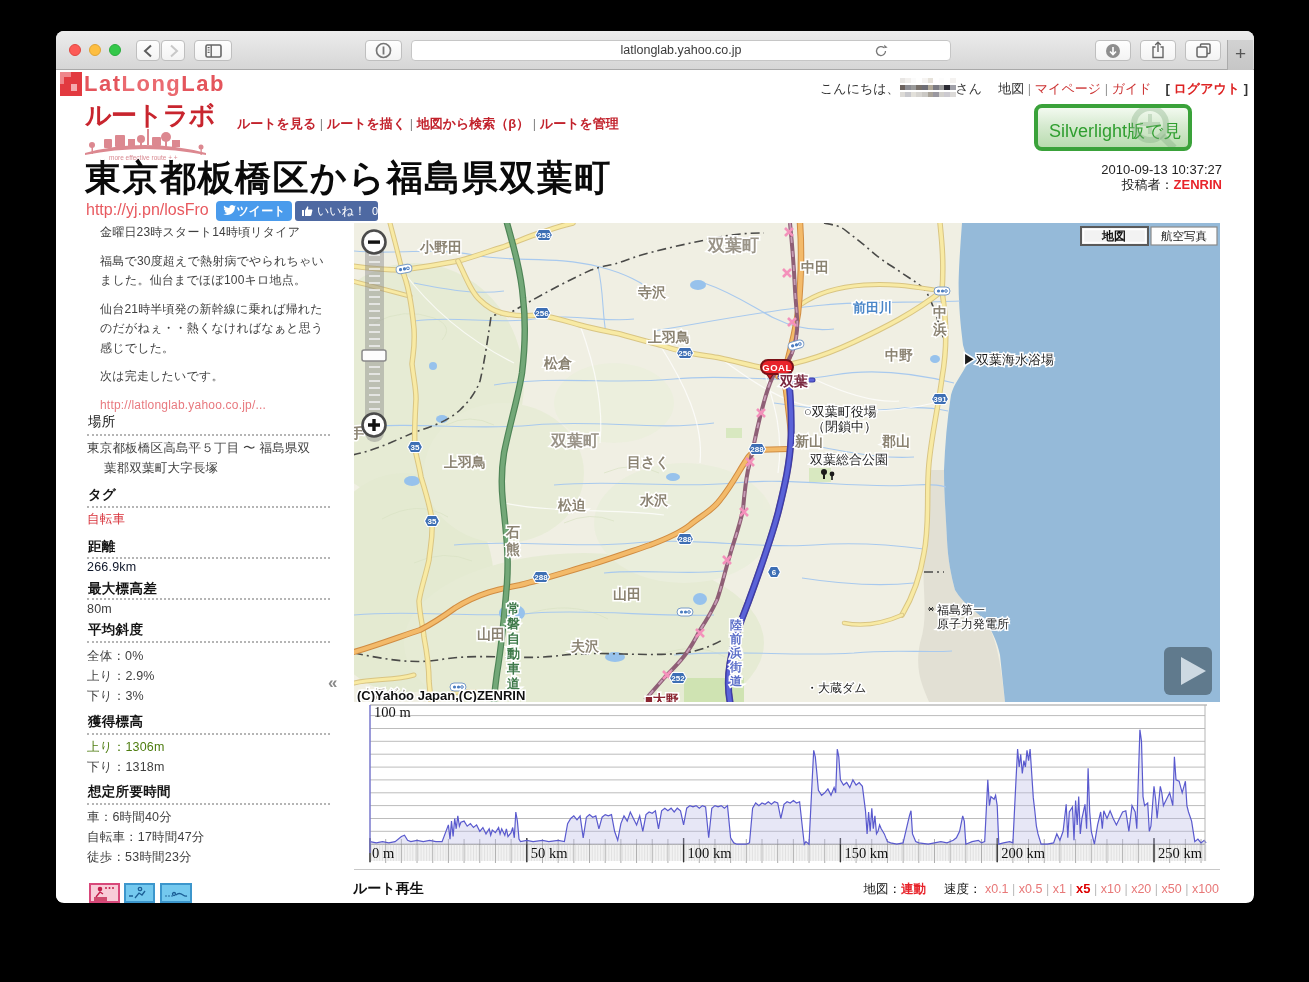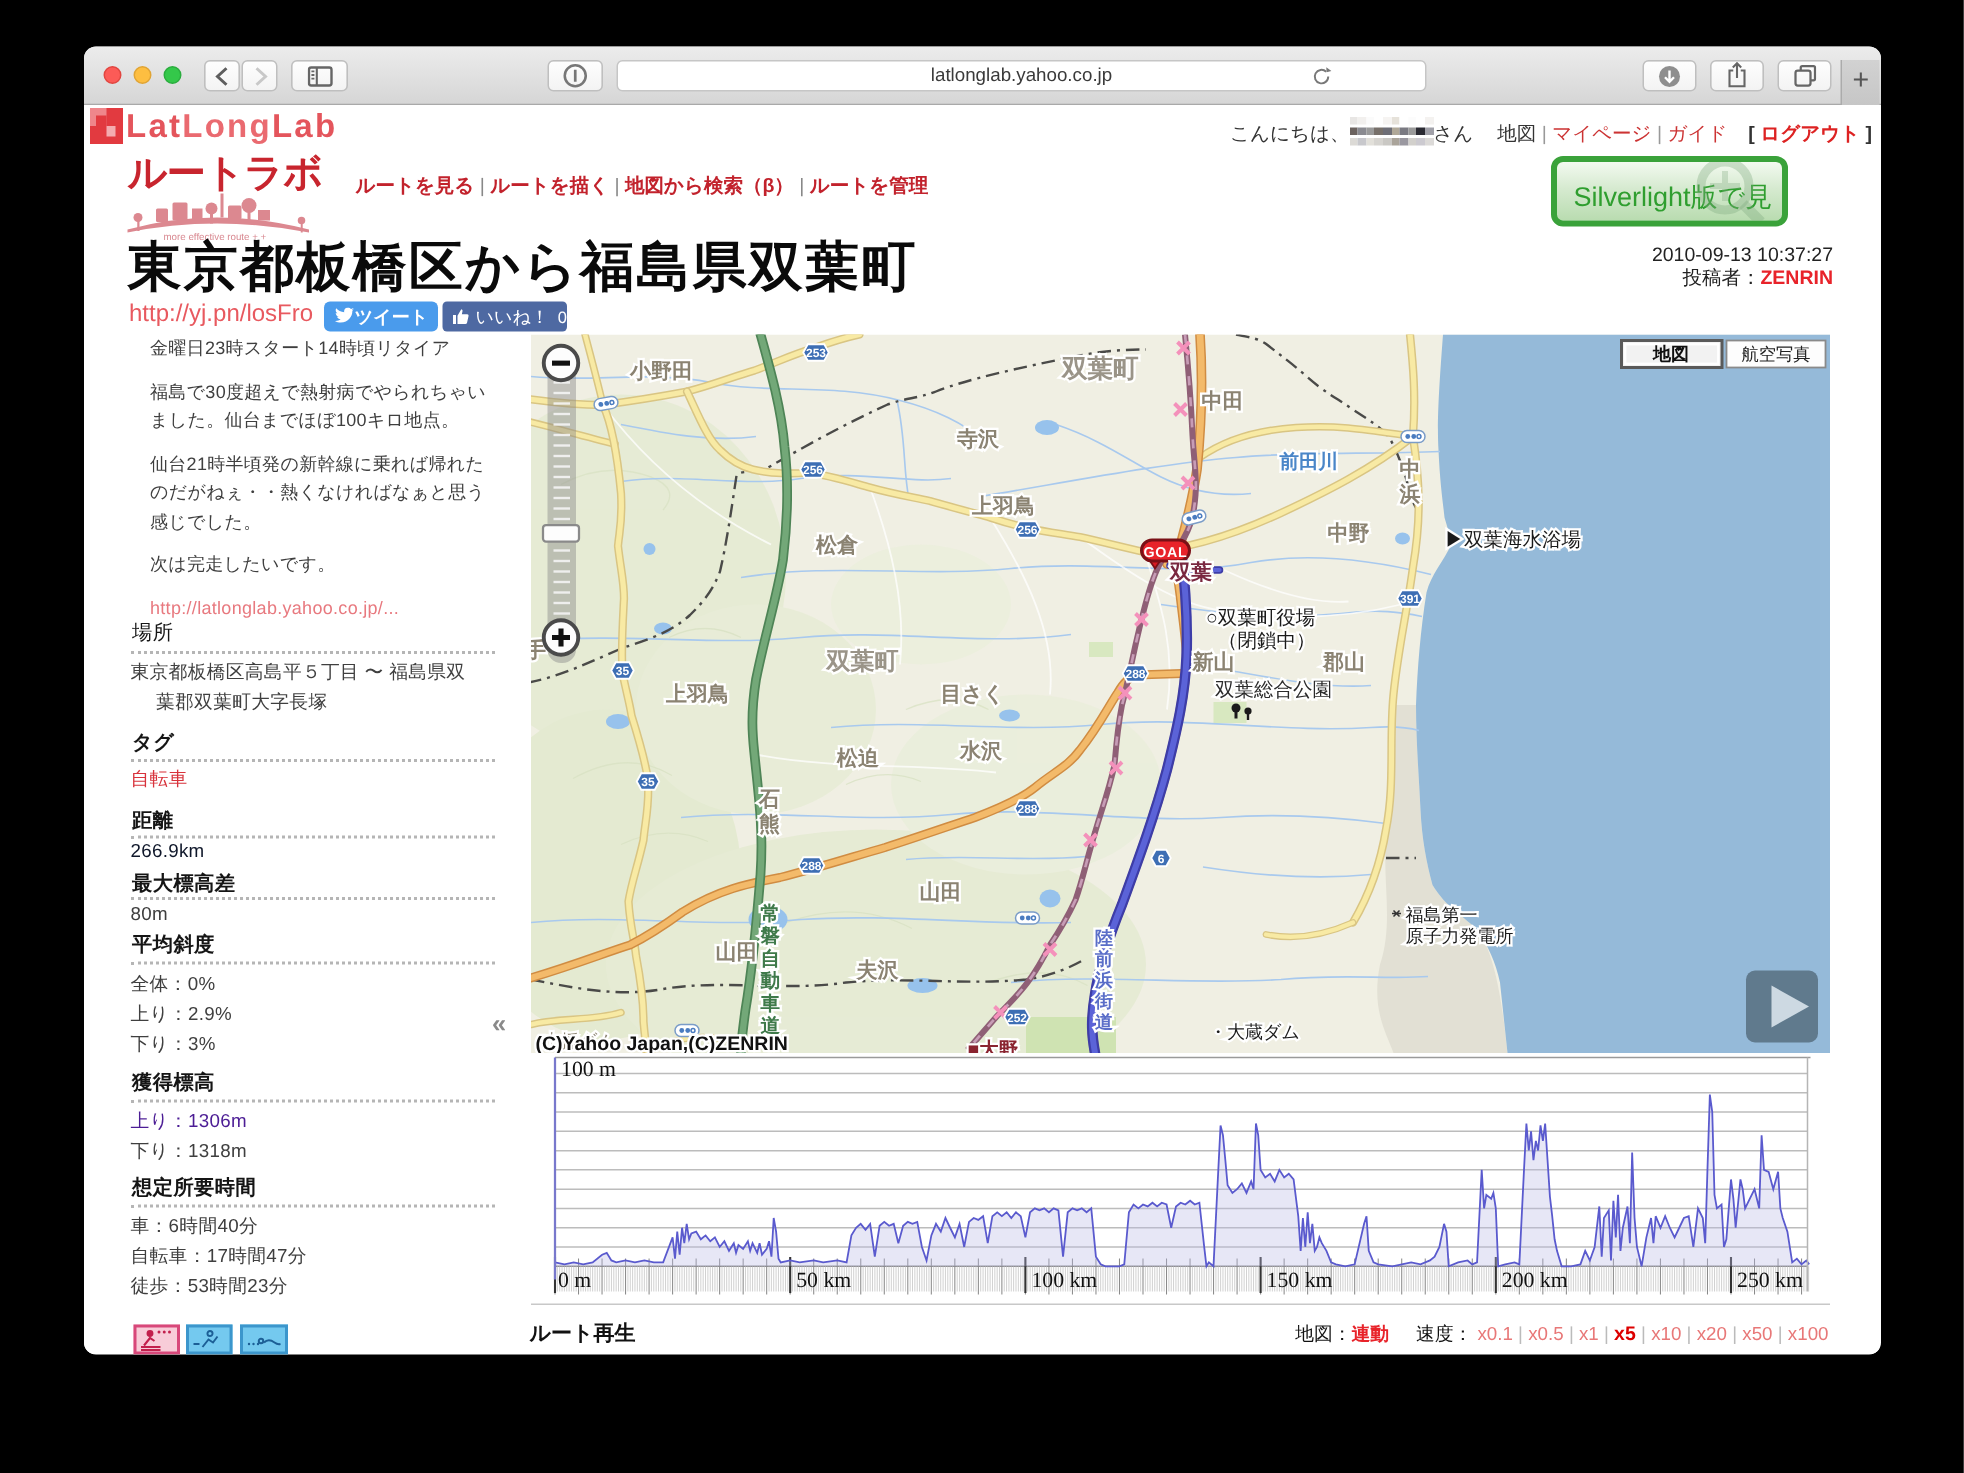--- a/index.html
+++ b/index.html
@@ -123,21 +123,21 @@
 <div class="a" style="left:32px;top:509px;font-size:13.5px;font-weight:bold;color:#151515;letter-spacing:0.3px">最大標高差</div>
 <div class="a" style="left:31px;top:527px;width:243px;border-top:2px dotted #b5b5b5"></div>
 <div class="a" style="left:31px;top:531px;font-size:12.5px;color:#3f3f3f;letter-spacing:0.2px;">80m</div>
 <div class="a" style="left:32px;top:550px;font-size:13.5px;font-weight:bold;color:#151515;letter-spacing:0.3px">平均斜度</div>
 <div class="a" style="left:31px;top:570px;width:243px;border-top:2px dotted #b5b5b5"></div>
 <div class="a" style="left:31px;top:577px;font-size:12.5px;color:#3f3f3f;letter-spacing:0.2px;">全体：0%</div>
 <div class="a" style="left:31px;top:597px;font-size:12.5px;color:#3f3f3f;letter-spacing:0.2px;">上り：2.9%</div>
 <div class="a" style="left:31px;top:617px;font-size:12.5px;color:#3f3f3f;letter-spacing:0.2px;">下り：3%</div>
 <div class="a" style="left:32px;top:642px;font-size:13.5px;font-weight:bold;color:#151515;letter-spacing:0.3px">獲得標高</div>
 <div class="a" style="left:31px;top:662px;width:243px;border-top:2px dotted #b5b5b5"></div>
-<div class="a" style="left:31px;top:668px;font-size:12.5px;color:#4c1d95;letter-spacing:0.2px;">上り：1306m</div>
+<div class="a" style="left:31px;top:668px;font-size:12.5px;color:#4d7c0f;letter-spacing:0.2px;">上り：1306m</div>
 <div class="a" style="left:31px;top:688px;font-size:12.5px;color:#3f3f3f;letter-spacing:0.2px;">下り：1318m</div>
 <div class="a" style="left:32px;top:712px;font-size:13.5px;font-weight:bold;color:#151515;letter-spacing:0.3px">想定所要時間</div>
 <div class="a" style="left:31px;top:732px;width:243px;border-top:2px dotted #b5b5b5"></div>
 <div class="a" style="left:31px;top:738px;font-size:12.5px;color:#3f3f3f;letter-spacing:0.2px;">車：6時間40分</div>
 <div class="a" style="left:31px;top:758px;font-size:12.5px;color:#3f3f3f;letter-spacing:0.2px;">自転車：17時間47分</div>
 <div class="a" style="left:31px;top:778px;font-size:12.5px;color:#3f3f3f;letter-spacing:0.2px;">徒歩：53時間23分</div>
 <div class="a" style="left:33px;top:812px;width:31px;height:20px;background:#f8ccd8;border:2px solid #d8487a"><svg width="27" height="16" viewBox="0 0 27 16">
           <g stroke="#c2204c" fill="none" stroke-width="1.4">
             <circle cx="9" cy="4" r="1.6" fill="#c2204c"></circle>
             <path d="M5,12 L9,7 L12,9"></path>

